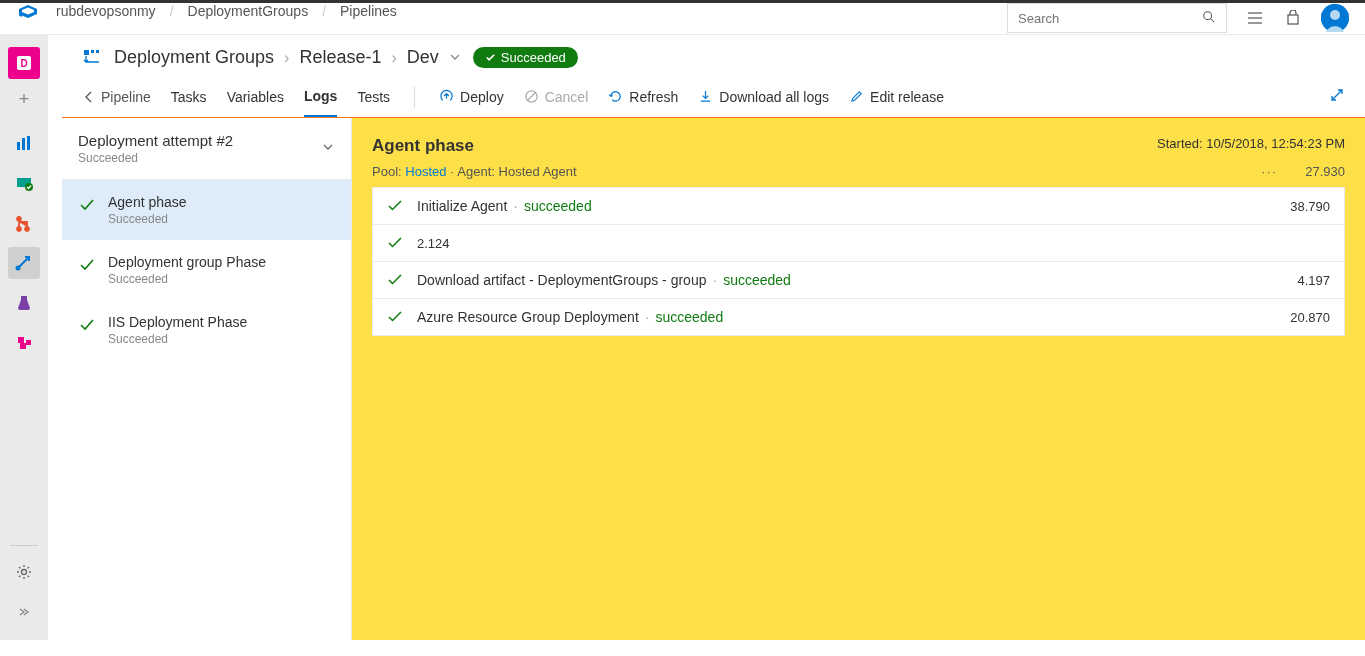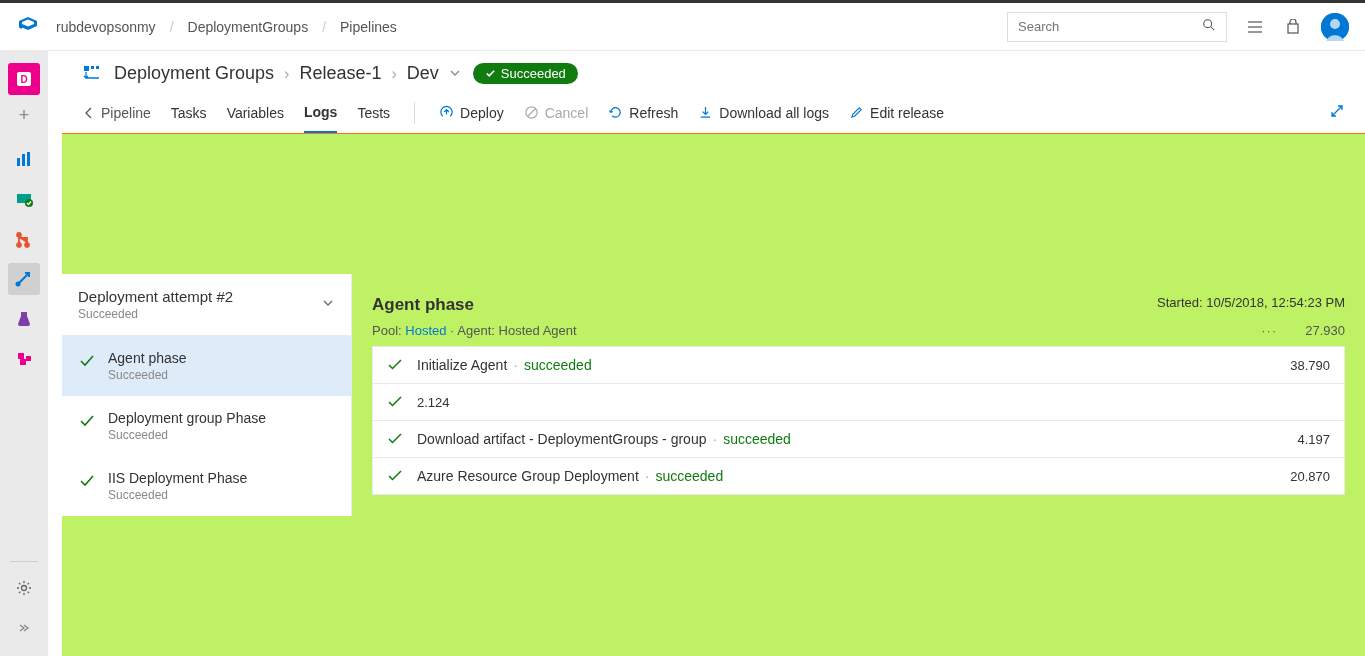--- a/index.html
+++ b/index.html
@@ -1,20 +1,20 @@
 <!DOCTYPE html>
 <html><head>
 <meta charset="utf-8">
 <style>
 * { margin: 0; padding: 0; box-sizing: border-box; font-family: "Segoe UI", -apple-system, sans-serif; }
 body { width: 1365px; height: 656px; overflow: hidden; background: #fff; color: #333; font-size: 14px; }
 
 .top-border { height: 3px; background: #333; }
 
-.header { display: flex; align-items: center; height: 48px; padding: 0 16px; border-bottom: 1px solid #eaeaea; }
+.header { display: flex; align-items: flex-start; height: 32px; padding: 0 16px; border-bottom: 1px solid #eaeaea; }
 .logo { width: 24px; height: 24px; margin-right: 16px; display: flex; align-items: center; justify-content: center; }
 .breadcrumb { display: flex; align-items: center; gap: 14px; color: #555; font-size: 14px; }
 .breadcrumb .sep { color: #ccc; }
 .breadcrumb a { color: #555; text-decoration: none; cursor: pointer; }
 .header-right { margin-left: auto; display: flex; align-items: center; gap: 18px; }
 .search-box { width: 220px; height: 30px; border: 1px solid #ddd; display: flex; align-items: center; padding: 0 10px; }
 .search-box input { border: none; outline: none; flex: 1; font-size: 13px; }
 .header-icon { width: 20px; height: 20px; display: flex; align-items: center; justify-content: center; cursor: pointer; color: #555; }
 .avatar { width: 28px; height: 28px; border-radius: 50%; background: linear-gradient(135deg, #0078d4, #5ba7de); display: flex; align-items: center; justify-content: center; color: #fff; font-size: 11px; cursor: pointer; }
 
@@ -41,21 +41,21 @@
 .back-link { color: #555; cursor: pointer; display: flex; align-items: center; gap: 5px; font-size: 14px; }
 .tab { color: #333; cursor: pointer; padding: 11px 0; font-size: 14px; }
 .tab.active { font-weight: 600; border-bottom: 2px solid #0078d4; }
 .tab-sep { width: 1px; height: 22px; background: #ddd; margin: 0 4px; }
 .action { display: flex; align-items: center; gap: 6px; cursor: pointer; color: #333; font-size: 14px; }
 .action.disabled { color: #aaa; cursor: default; }
 .action svg { width: 15px; height: 15px; }
 .spacer { flex: 1; }
 .expand-icon { cursor: pointer; color: #0078d4; }
 
-.deploy-body { flex: 1; display: flex; background: #bef264; align-items: center; }
+.deploy-body { flex: 1; display: flex; background: #fde047; }
 
 .phase-panel { width: 290px; background: #fff; border-right: 1px solid #eaeaea; }
 .attempt-header { display: flex; align-items: center; justify-content: space-between; padding: 14px 16px; border-bottom: 1px solid #eaeaea; }
 .attempt-header .txt .t1 { font-size: 15px; }
 .attempt-header .txt .t2 { font-size: 12px; color: #888; margin-top: 2px; }
 .attempt-header .chev { color: #666; cursor: pointer; }
 .phase-item { display: flex; align-items: flex-start; gap: 12px; padding: 14px 16px; cursor: pointer; }
 .phase-item.active { background: #deecf9; }
 .phase-item .chk { color: #107c10; width: 18px; height: 18px; margin-top: 2px; flex-shrink: 0; }
 .phase-item .txt .t1 { font-size: 14px; }

